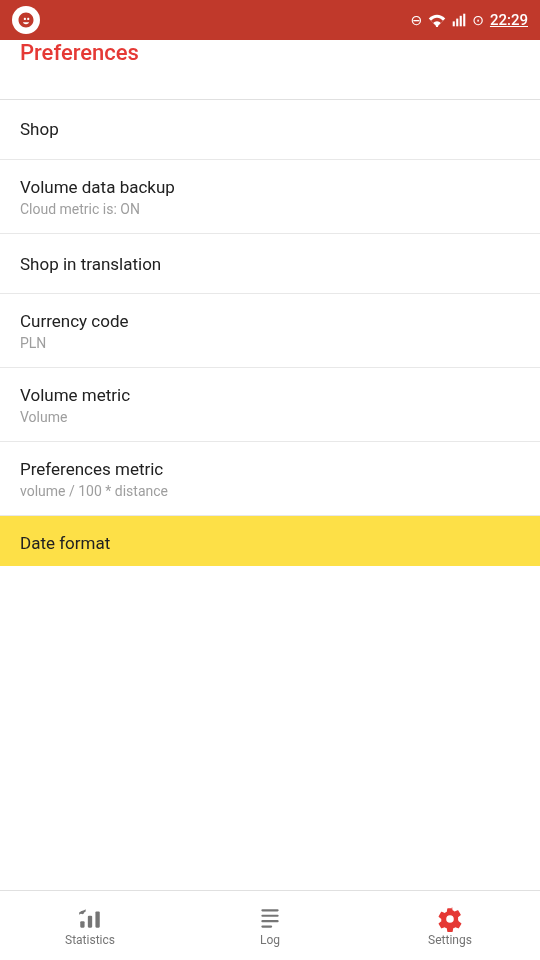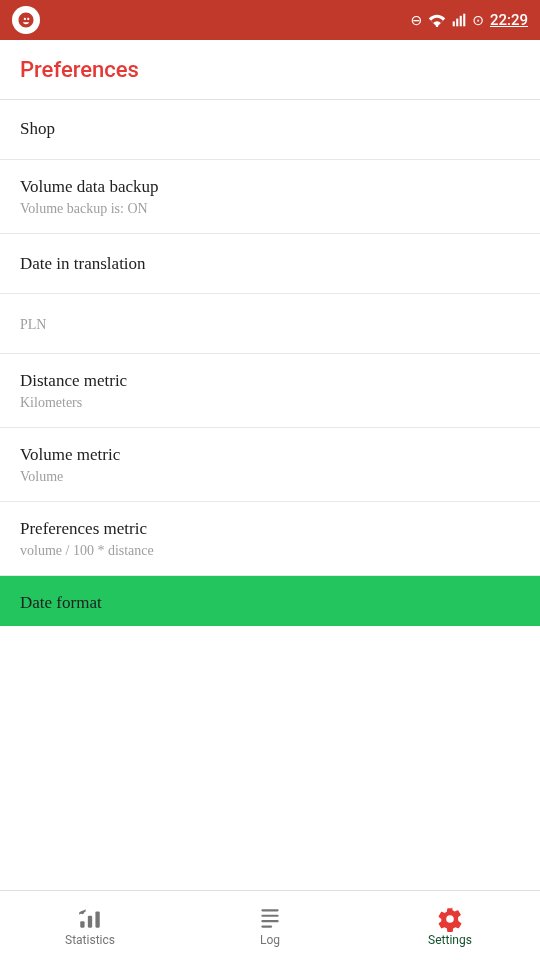--- a/index.html
+++ b/index.html
@@ -62,38 +62,37 @@
       font-weight: 500;
       text-decoration: underline;
     }
 
     
     .header {
       width: 100%;
       height: 60px;
       background: white;
       display: flex;
-      align-items: center;
+      align-items: flex-start;
       padding: 0 20px;
       border-bottom: 1px solid #e0e0e0;
     }
 
     .header-title {
       color: #e53935;
       font-size: 22px;
       font-weight: 500;
     }
 
     
     .content {
       width: 100%;
       background: white;
       overflow: hidden;
       height: calc(960px - 40px - 60px - 70px);
-      font-family: Liberation Serif, serif;
     }
 
     .menu-item {
       padding: 16px 20px;
       border-bottom: 1px solid #e8e8e8;
       background: white;
       cursor: pointer;
       min-height: 60px;
       display: flex;
       flex-direction: column;
@@ -108,21 +107,21 @@
 
     .menu-item-subtitle {
       font-size: 14px;
       color: #9e9e9e;
       margin-top: 3px;
     }
 
     
     .menu-item-partial {
       padding: 16px 20px;
-      background: #22c55e;
+      background: #fde047;
       cursor: pointer;
       height: 50px;
       display: flex;
       flex-direction: column;
       justify-content: flex-start;
       overflow: hidden;
     }
 
     
     .bottom-nav {
@@ -146,21 +145,21 @@
       flex: 1;
       padding: 8px 0;
     }
 
     .nav-label {
       font-size: 12px;
       color: #757575;
     }
 
     .nav-label.active {
-      color: #14532d;
+      color: #737373;
     }
 
     .nav-icon {
       width: 28px;
       height: 28px;
       display: flex;
       align-items: center;
       justify-content: center;
     }
 
@@ -209,35 +208,32 @@
 </div>
 
 <div class="content">
 
   <div class="menu-item">
     <span class="menu-item-title">Shop</span>
   </div>
 
   <div class="menu-item">
     <span class="menu-item-title">Volume data backup</span>
-    <span class="menu-item-subtitle">Volume backup is: ON</span>
-  </div>
-
-  <div class="menu-item">
-    <span class="menu-item-title">Date in translation</span>
-  </div>
-
-  <div class="menu-item">
+    <span class="menu-item-subtitle">Cloud metric is: ON</span>
+  </div>
+
+  <div class="menu-item">
+    <span class="menu-item-title">Shop in translation</span>
+  </div>
+
+  <div class="menu-item">
+    <span class="menu-item-title">Currency code</span>
     <span class="menu-item-subtitle">PLN</span>
   </div>
 
-  <div class="menu-item">
-    <span class="menu-item-title">Distance metric</span>
-    <span class="menu-item-subtitle">Kilometers</span>
-  </div>
 
   <div class="menu-item">
     <span class="menu-item-title">Volume metric</span>
     <span class="menu-item-subtitle">Volume</span>
   </div>
 
   <div class="menu-item">
     <span class="menu-item-title">Preferences metric</span>
     <span class="menu-item-subtitle">volume / 100 * distance</span>
   </div>

